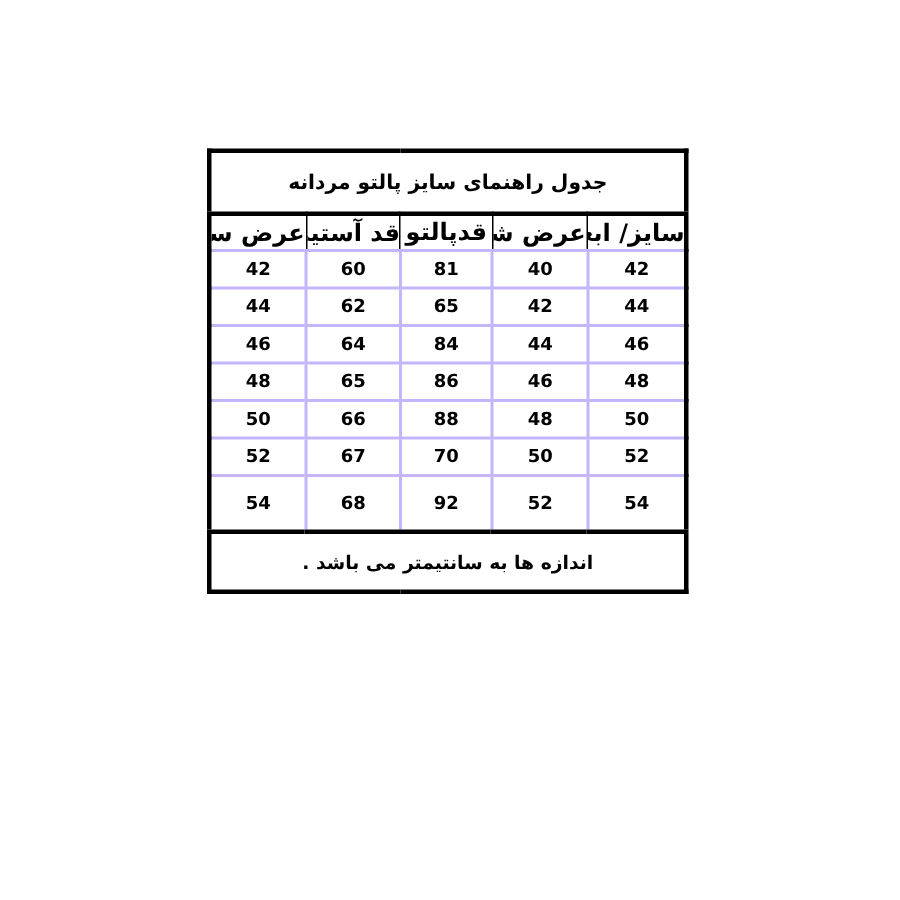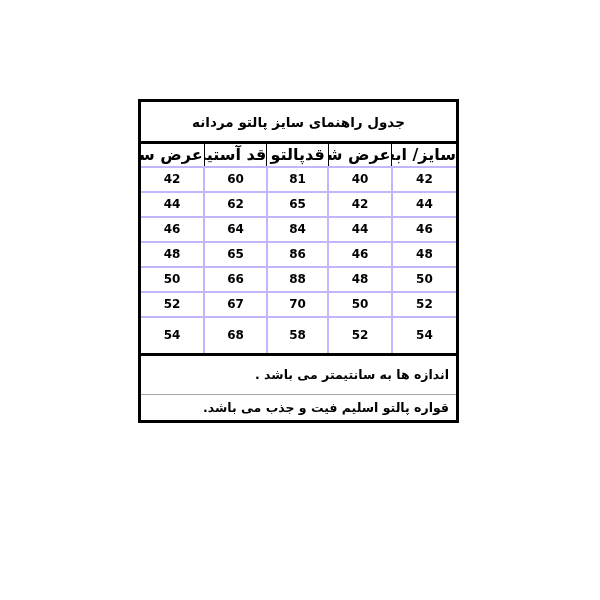--- a/index.html
+++ b/index.html
@@ -63,21 +63,21 @@
   tbody.notes-body td {
     border: none;
     border-top: 1px solid #a6a6a6;
     text-align: right;
     vertical-align: middle;
     font-size: 12.5px;
     line-height: 18px;
     padding: 0 7px;
   }
   tbody.notes-body tr.note-units { height: 40px; }
-  tbody.notes-body tr.note-units td { border-top: none; text-align: right; }
+  tbody.notes-body tr.note-units td { border-top: none; text-align: center; }
   tbody.notes-body tr.note-compare { height: 43px; }
   tbody.notes-body tr.note-tolerance { height: 45px; }
   tbody.notes-body tr.note-fit { height: 27px; }
 </style>
 </head>
 <body>
 
 <div class="stage">
   <table class="size-table">
     <colgroup>
@@ -138,27 +138,24 @@
       <tr>
         <td>52</td>
         <td>50</td>
         <td>70</td>
         <td>67</td>
         <td>52</td>
       </tr>
       <tr class="last-data-row">
         <td>54</td>
         <td>52</td>
-        <td>58</td>
+        <td>92</td>
         <td>68</td>
         <td>54</td>
       </tr>
     </tbody>
     <tbody class="notes-body">
       <tr class="note-units">
         <td colspan="5">اندازه ها به سانتیمتر می باشد .</td>
       </tr>
-      <tr class="note-fit">
-        <td colspan="5">قواره پالتو اسلیم فیت و جذب می باشد.</td>
-      </tr>
     </tbody>
   </table>
 </div>
 
 </body></html>

